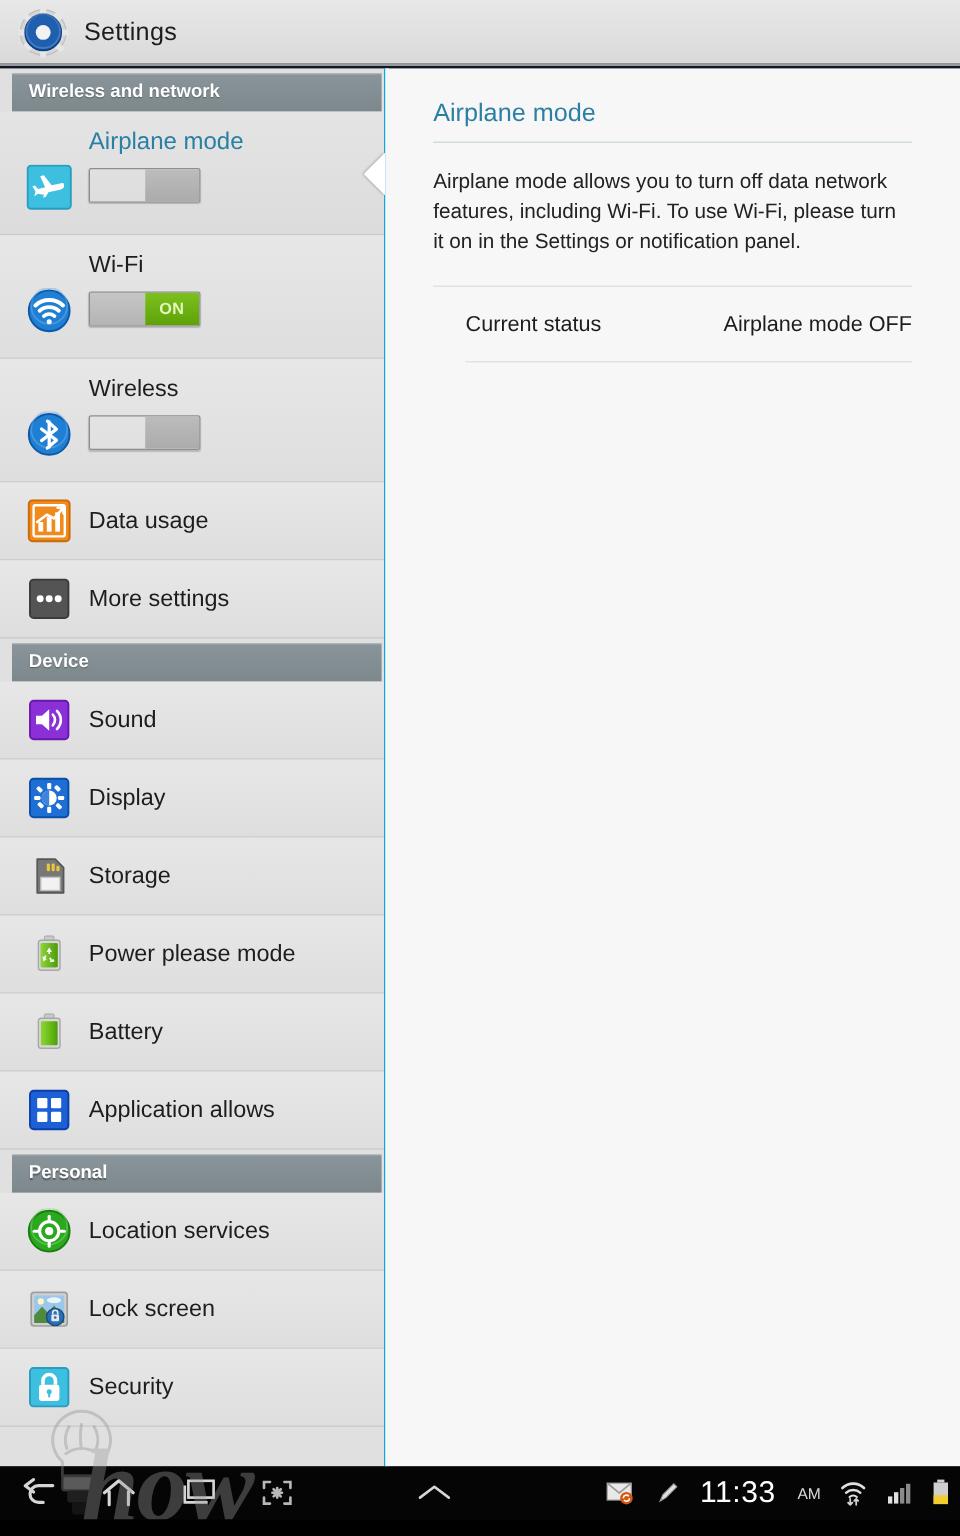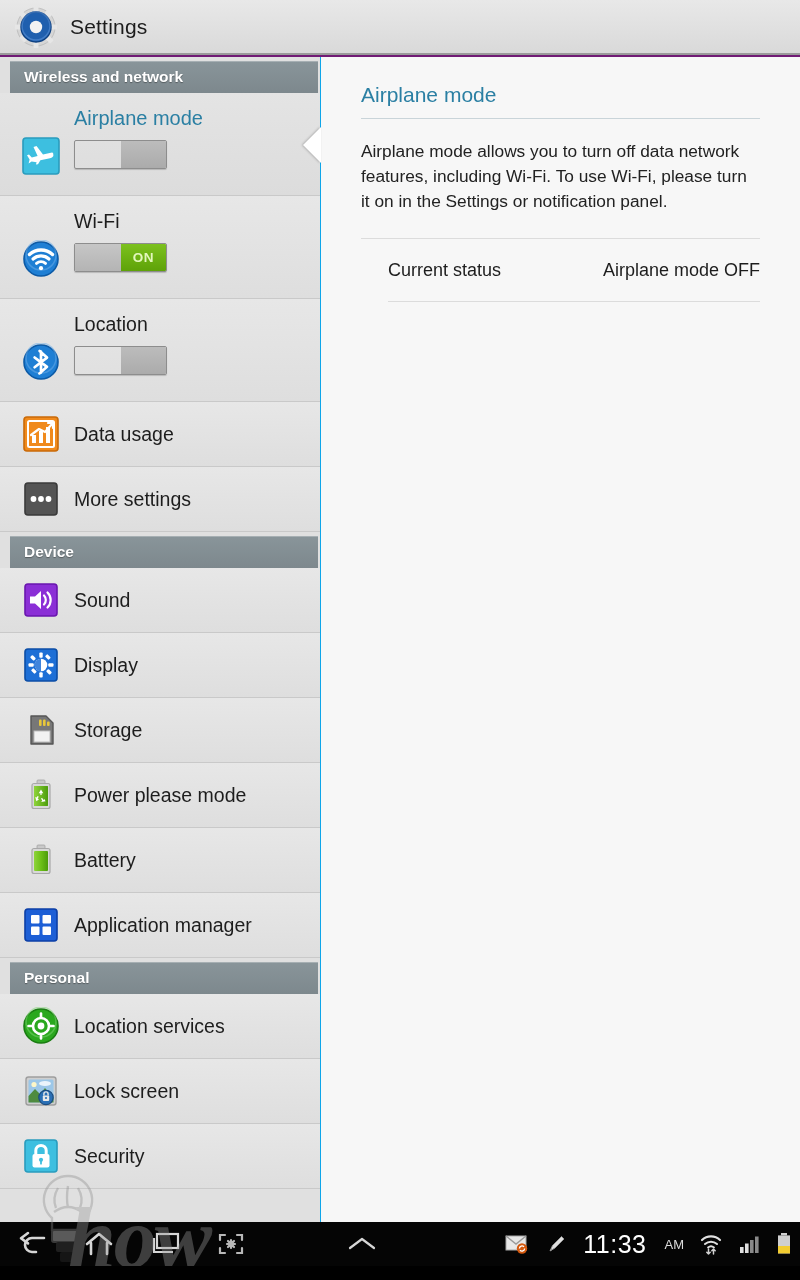--- a/index.html
+++ b/index.html
@@ -6,21 +6,21 @@
     margin: 0; padding: 0;
     width: 800px; height: 1280px;
     overflow: hidden;
     background: #000;
     font-family: "Liberation Sans", sans-serif;
   }
   #screen {
     position: relative;
     width: 800px; height: 1266px;
     overflow: hidden;
-    background: #701a75;
+    background: #0f172a;
   }
 
   
   #titlebar {
     position: absolute; left: 0; top: 0; width: 800px; height: 55px;
     background: linear-gradient(to bottom, #e8e8e8 0%, #e0e0e0 55%, #d9d9d9 100%);
     border-bottom: 2px solid #9a9a9a;
     box-sizing: border-box;
     display: flex; align-items: center;
   }
@@ -220,21 +220,21 @@
       <div class="row-icon">
         <svg width="38" height="38" viewBox="0 0 38 38">
           <circle cx="19" cy="19" r="17" fill="#1f7fd4"></circle>
           <circle cx="19" cy="19" r="17" fill="none" stroke="#0c5aa6" stroke-width="1.6"></circle>
           <circle cx="19" cy="15" r="15" fill="none" stroke="#6fb0ea" stroke-width="1.5" opacity=".5"></circle>
           <path d="M17.6 8 L25 14.6 L19 19.3 L19 8.6 L19 29.6 L19 19.3 L25 23.8 L17.4 30.4" fill="none" stroke="#fff" stroke-width="2.7" stroke-linejoin="round" stroke-linecap="round"></path>
           <path d="M12.6 14.5 L19 19.3 L12.6 24.2" fill="none" stroke="#fff" stroke-width="2.7" stroke-linecap="round"></path>
         </svg>
       </div>
       <div class="row-body">
-        <div class="row-label">Location</div>
+        <div class="row-label">Wireless</div>
         <div class="switch sw-off">
           <div class="sw-left">OFF</div>
           <div class="sw-right"></div>
         </div>
       </div>
     </div>
 
     <div class="row plain">
       <div class="row-icon">
         <svg width="38" height="38" viewBox="0 0 38 38">
@@ -380,21 +380,21 @@
           <rect x="3" y="3" width="32" height="32" rx="3" fill="none" stroke="#0c3fa6" stroke-width="1.6"></rect>
           <g fill="#fff">
             <rect x="9" y="9" width="8.5" height="8.5" rx="1"></rect>
             <rect x="20.5" y="9" width="8.5" height="8.5" rx="1"></rect>
             <rect x="9" y="20.5" width="8.5" height="8.5" rx="1"></rect>
             <rect x="20.5" y="20.5" width="8.5" height="8.5" rx="1"></rect>
           </g>
         </svg>
       </div>
       <div class="row-body">
-        <div class="row-label">Application manager</div>
+        <div class="row-label">Application allows</div>
       </div>
     </div>
 
     <div class="section-header">
       <span>Personal</span>
     </div>
 
     <div class="row plain">
       <div class="row-icon">
         <svg width="38" height="38" viewBox="0 0 38 38">

